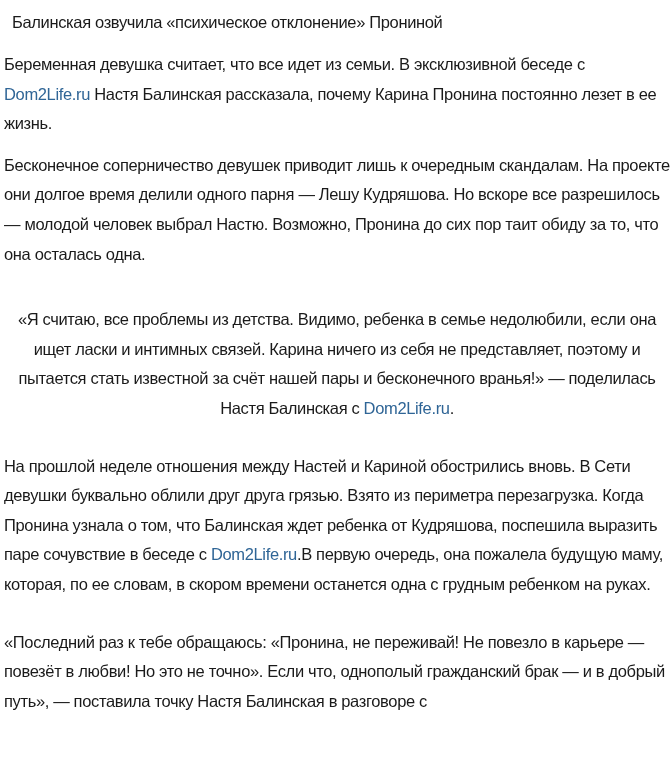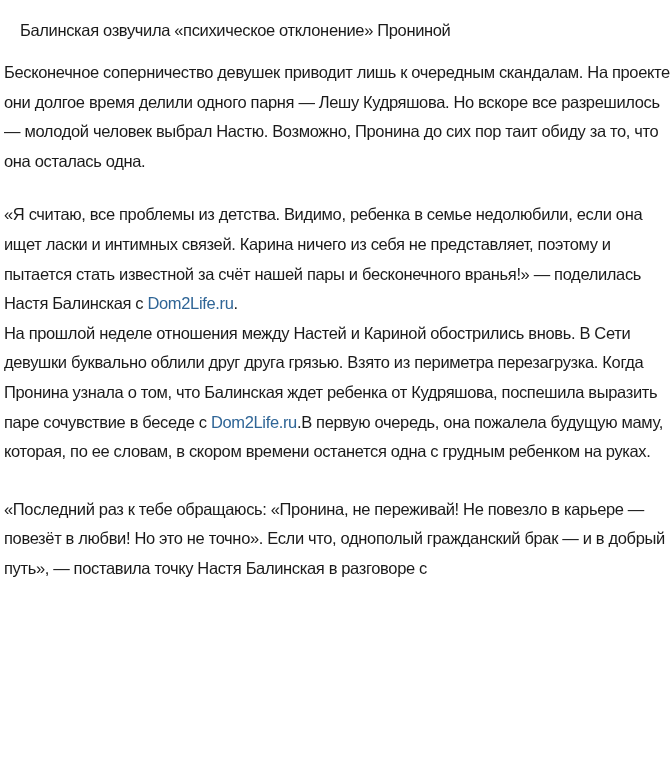--- a/index.html
+++ b/index.html
@@ -4,36 +4,39 @@
 <style>
   html, body { margin: 0; padding: 0; background: #ffffff; }
   body {
     width: 670px; height: 762px; overflow: hidden;
     font-family: "Liberation Sans", sans-serif;
     color: #1a1a1a;
     font-size: 16.5px;
     letter-spacing: -0.35px;
   }
   .page { padding: 0 0 0 4px; }
-  .title { margin: 16px; padding-top: 2px; line-height: 24px; height: 24px; }
+  .title { margin: 8px; padding-top: 2px; line-height: 24px; height: 24px; }
   .para { margin: 0; line-height: 29.6px; }
   .p1 { margin-top: 16px; }
   .p2 { margin-top: 28px; }
   .p3 { margin-top: 12px; }
-  .p4 { margin-top: 24px; }
-  .p5 { }
+  .p4 { margin-top: 36px; text-align: center; }
+  .p5 { margin-top: 28px; }
   .p6 { margin-top: 28px; }
   .link { color: #2f6596; text-decoration: none; }
 </style>
 </head>
 <body>
 
 <div class="page">
   <p class="title">Балинская озвучила «психическое отклонение» Прониной</p>
 
+  <p class="para p1">
+    <span>Беременная девушка считает, что все идет из семьи. В эксклюзивной беседе с </span><a class="link">Dom2Life.ru</a><span> Настя Балинская рассказала, почему Карина Пронина постоянно лезет в ее жизнь.</span>
+  </p>
 
 
   <p class="para p3">Бесконечное соперничество девушек приводит лишь к очередным скандалам. На проекте они долгое время делили одного парня — Лешу Кудряшова. Но вскоре все разрешилось — молодой человек выбрал Настю. Возможно, Пронина до сих пор таит обиду за то, что она осталась одна.</p>
 
   <p class="para p4">
     <span>«Я считаю, все проблемы из детства. Видимо, ребенка в семье недолюбили, если она ищет ласки и интимных связей. Карина ничего из себя не представляет, поэтому и пытается стать известной за счёт нашей пары и бесконечного вранья!» — поделилась Настя Балинская с </span><a class="link">Dom2Life.ru</a><span>.</span>
   </p>
 
   <p class="para p5">
     <span>На прошлой неделе отношения между Настей и Кариной обострились вновь. В Сети девушки буквально облили друг друга грязью. Взято из периметра перезагрузка. Когда Пронина узнала о том, что Балинская ждет ребенка от Кудряшова, поспешила выразить паре сочувствие в беседе с </span><a class="link">Dom2Life.ru</a><span>.В первую очередь, она пожалела будущую маму, которая, по ее словам, в скором времени останется одна с грудным ребенком на руках.</span>

